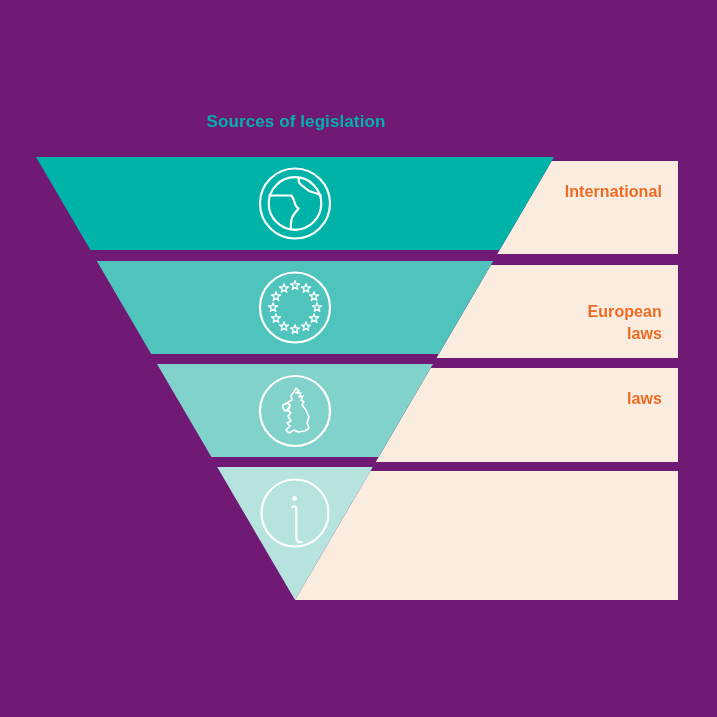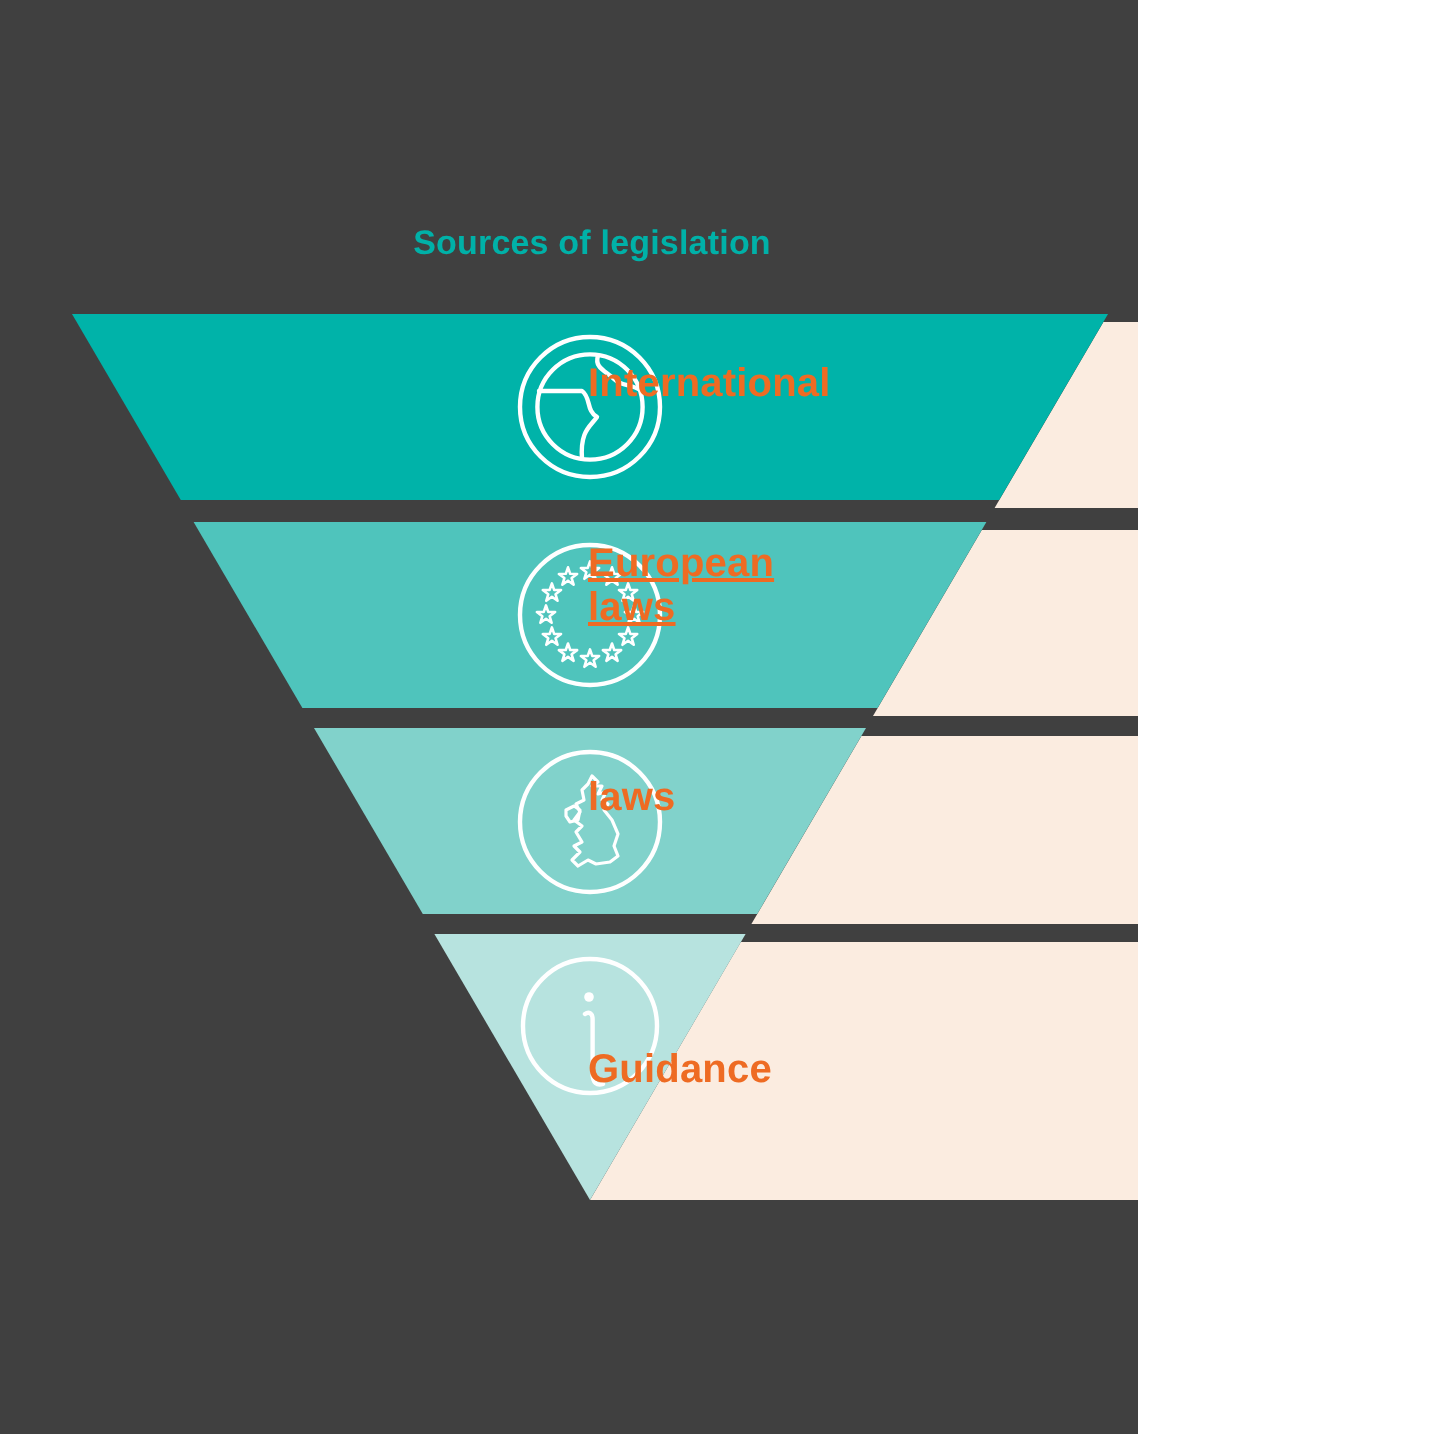--- a/index.html
+++ b/index.html
@@ -1,31 +1,31 @@
 <!DOCTYPE html>
 <html><head>
 <meta charset="utf-8">
 <style>
   html,body { margin:0; padding:0; background:#ffffff; }
   body { width:717px; height:717px; font-family:"Liberation Sans", sans-serif; }
-  .stage { position:relative; width:569px; height:717px; background:#404040; overflow:hidden; }
+  .stage { position:relative; width:717px; height:717px; background:#701a75; overflow:hidden; }
   svg.funnel { position:absolute; left:0; top:0; }
   .title {
     position:absolute; left:296px; top:112px; transform:translateX(-50%);
     font-size:17px; font-weight:bold; color:#00b1a8; white-space:nowrap;
     letter-spacing:0.1px;
   }
   .row-label {
-    position:absolute; right:55px; width:220px; text-align:left;
-    color:#ee6b23; font-weight:bold; font-size:20px; line-height:22px;
+    position:absolute; right:55px; width:220px; text-align:right;
+    color:#ee6b23; font-weight:bold; font-size:16px; line-height:22px;
     letter-spacing:0.1px;
   }
   .row-label span { display:block; }
   .row-label-1 { top:181px; }
-  .row-label-2 { top:271px;text-decoration:underline; }
+  .row-label-2 { top:301px; }
   .row-label-3 { top:388px; }
   .row-label-4 { top:524px; }
   .icon-stroke { stroke:#ffffff; fill:none; stroke-width:2.2; stroke-linecap:round; stroke-linejoin:round; }
   .icon-stroke-thin { stroke:#ffffff; fill:none; stroke-width:1.6; stroke-linecap:round; stroke-linejoin:round; }
   .icon-star { stroke:#ffffff; fill:none; stroke-width:1.3; stroke-linejoin:round; }
   .icon-dot { fill:#ffffff; stroke:none; }
 </style>
 </head>
 <body>
 
@@ -90,17 +90,14 @@
   <div class="row-label row-label-1">
     <span>International</span>
   </div>
   <div class="row-label row-label-2">
     <span>European</span>
     <span>laws</span>
   </div>
   <div class="row-label row-label-3">
     <span>laws</span>
   </div>
-  <div class="row-label row-label-4">
-    <span>Guidance</span>
-  </div>
 
 </div>
 
 </body></html>

